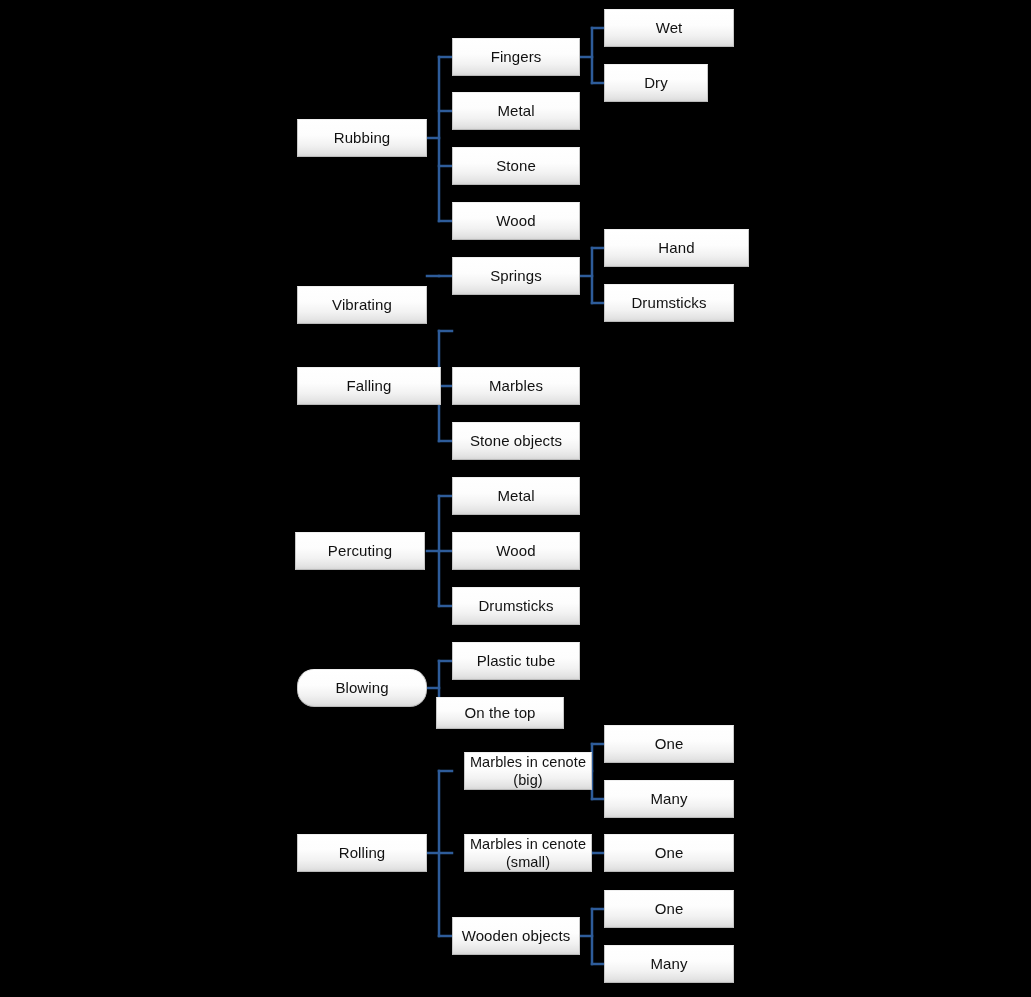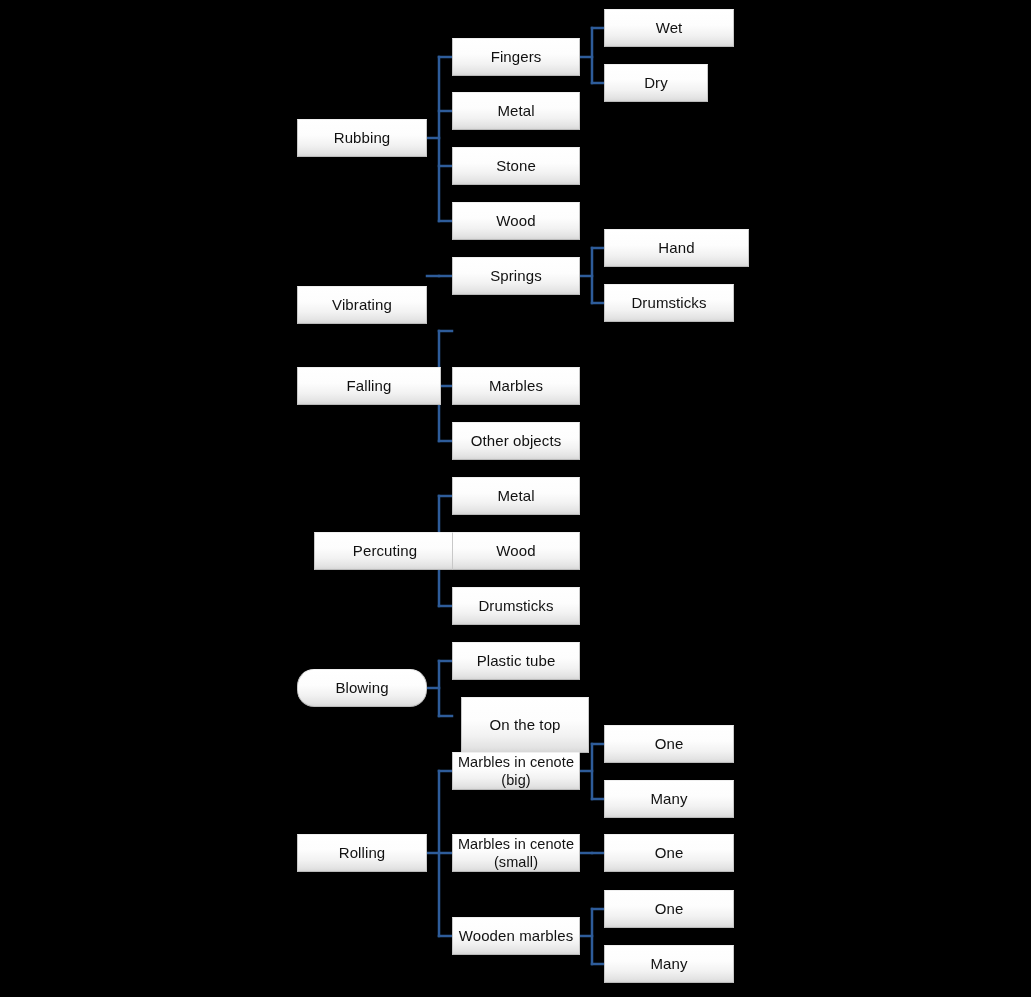--- a/index.html
+++ b/index.html
@@ -38,21 +38,21 @@
     align-items:center;
     justify-content:center;
     text-align:center;
     color:#111111;
     font-size:15px;
     line-height:18px;
     letter-spacing:0.1px;
     white-space:pre-line;
     padding:0 4px;
   }
-  .node.tight{padding:8px 1px;font-size:14.5px;}
+  .node.tight{padding:8px 1px;font-size:14.5px;margin-left:12px;}
 </style>
 </head>
 <body>
 
 <div id="canvas">
   <svg id="wires" viewBox="0 0 1031 997" width="1031" height="997">
       <line x1="427" y1="138" x2="439" y2="138" stroke="#2E5C9A" stroke-width="2.5" stroke-linecap="square"></line>
       <line x1="439" y1="57" x2="439" y2="221" stroke="#2E5C9A" stroke-width="2.5" stroke-linecap="square"></line>
       <line x1="439" y1="57" x2="452" y2="57" stroke="#2E5C9A" stroke-width="2.5" stroke-linecap="square"></line>
       <line x1="439" y1="111" x2="452" y2="111" stroke="#2E5C9A" stroke-width="2.5" stroke-linecap="square"></line>
@@ -104,32 +104,32 @@
     <div class="node" style="left: 604px; top: 64px; width: 104px; height: 38px;">Dry</div>
     <div class="node" style="left: 452px; top: 92px; width: 128px; height: 38px;">Metal</div>
     <div class="node" style="left: 452px; top: 147px; width: 128px; height: 38px;">Stone</div>
     <div class="node" style="left: 452px; top: 202px; width: 128px; height: 38px;">Wood</div>
     <div class="node" style="left: 297px; top: 274px; width: 130px; height: 38px; margin-top: 12px;">Vibrating</div>
     <div class="node" style="left: 452px; top: 257px; width: 128px; height: 38px;">Springs</div>
     <div class="node" style="left: 604px; top: 229px; width: 145px; height: 38px;">Hand</div>
     <div class="node" style="left: 604px; top: 284px; width: 130px; height: 38px;">Drumsticks</div>
     <div class="node" style="left: 297px; top: 367px; width: 144px; height: 38px;">Falling</div>
     <div class="node" style="left: 452px; top: 367px; width: 128px; height: 38px;">Marbles</div>
-    <div class="node" style="left: 452px; top: 422px; width: 128px; height: 38px;">Other objects</div>
-    <div class="node" style="left: 314px; top: 532px; width: 142px; height: 38px;">Percuting</div>
+    <div class="node" style="left: 452px; top: 422px; width: 128px; height: 38px;">Stone objects</div>
+    <div class="node" style="left: 295px; top: 532px; width: 130px; height: 38px;">Percuting</div>
     <div class="node" style="left: 452px; top: 477px; width: 128px; height: 38px;">Metal</div>
     <div class="node" style="left: 452px; top: 532px; width: 128px; height: 38px;">Wood</div>
     <div class="node" style="left: 452px; top: 587px; width: 128px; height: 38px;">Drumsticks</div>
     <div class="node" style="left: 297px; top: 669px; width: 130px; height: 38px; border-radius: 17px;">Blowing</div>
     <div class="node" style="left: 452px; top: 642px; width: 128px; height: 38px;">Plastic tube</div>
-    <div class="node" style="left: 461px; top: 697px; width: 128px; height: 56px;">On the top</div>
+    <div class="node" style="left: 436px; top: 697px; width: 128px; height: 32px;">On the top</div>
     <div class="node" style="left: 297px; top: 834px; width: 130px; height: 38px;">Rolling</div>
     <div class="node tight" style="left: 452px; top: 752px; width: 128px; height: 38px;">Marbles in cenote
 (big)</div>
     <div class="node" style="left: 604px; top: 725px; width: 130px; height: 38px;">One</div>
     <div class="node" style="left: 604px; top: 780px; width: 130px; height: 38px;">Many</div>
     <div class="node tight" style="left: 452px; top: 834px; width: 128px; height: 38px;">Marbles in cenote
 (small)</div>
     <div class="node" style="left: 604px; top: 834px; width: 130px; height: 38px;">One</div>
-    <div class="node" style="left: 452px; top: 917px; width: 128px; height: 38px;">Wooden marbles</div>
+    <div class="node" style="left: 452px; top: 917px; width: 128px; height: 38px;">Wooden objects</div>
     <div class="node" style="left: 604px; top: 890px; width: 130px; height: 38px;">One</div>
     <div class="node" style="left: 604px; top: 945px; width: 130px; height: 38px;">Many</div>
   </div>
 
 </body></html>

